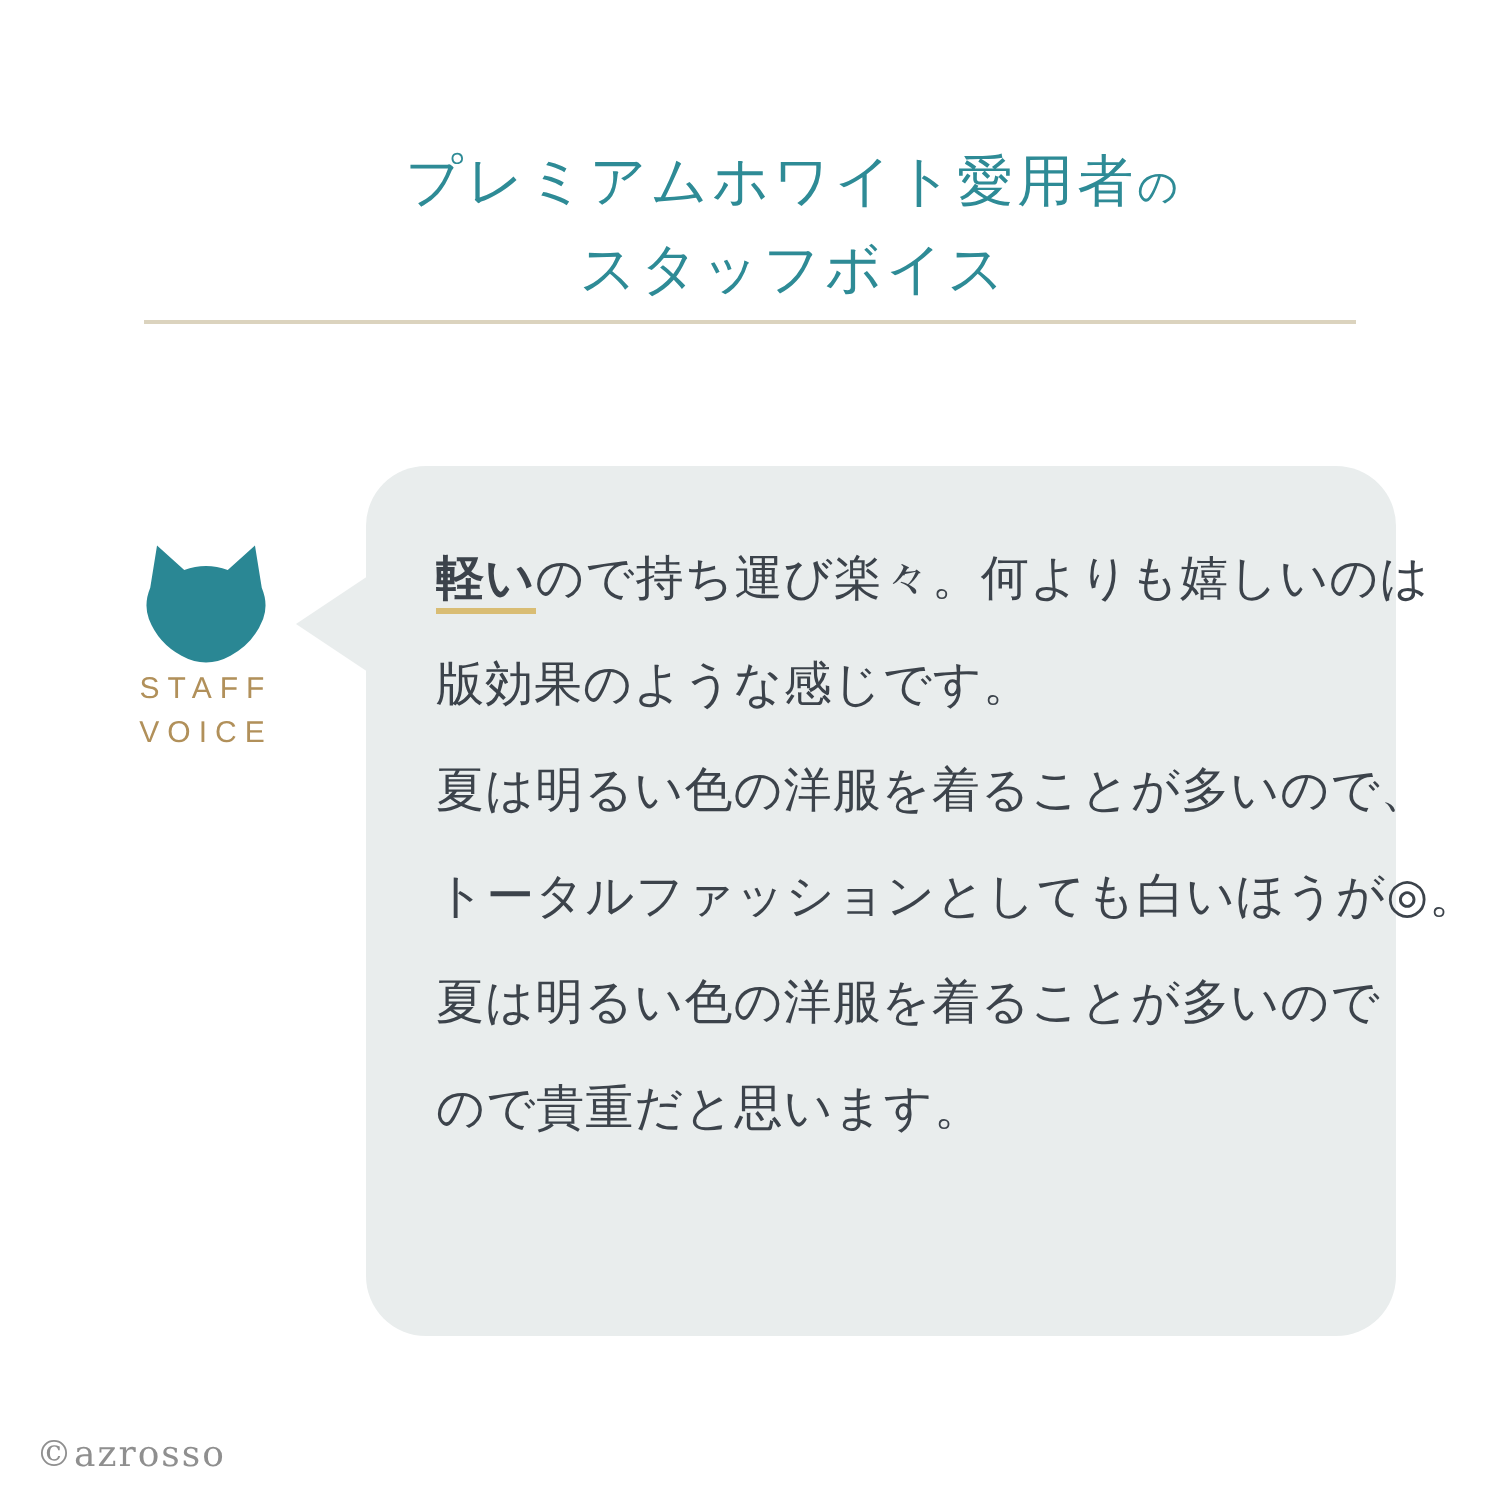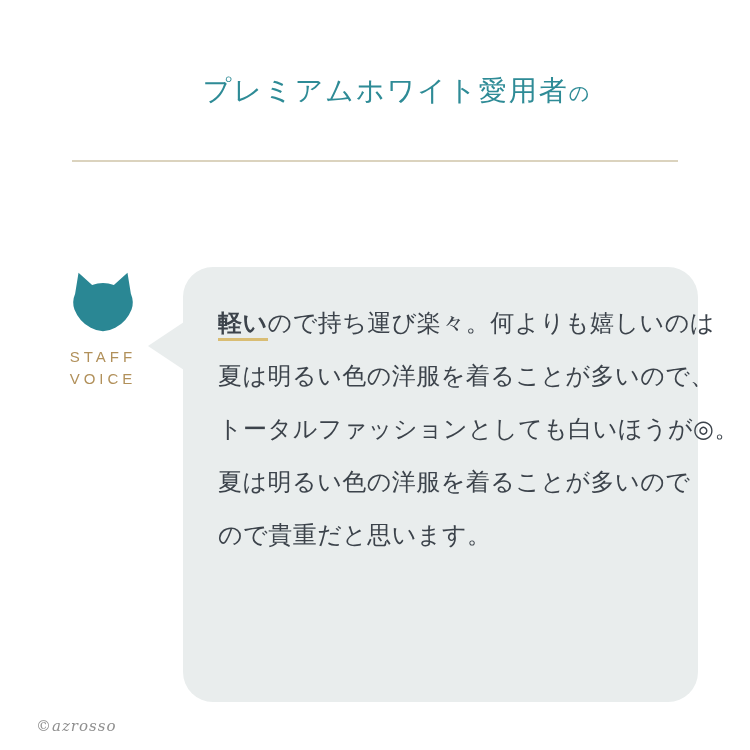--- a/index.html
+++ b/index.html
@@ -21,50 +21,51 @@
   .t-line{display:block;line-height:42px;padding-left:44px;}
   .particle{font-size:0.72em;}
   .divider{
     position:absolute;top:160px;left:72px;width:606px;height:2px;
     background:var(--divider);
   }
   
   .staff{position:absolute;left:58px;top:270px;width:90px;text-align:center;}
   .cat{display:block;width:68px;height:64px;margin:0 auto;}
   .staff-label{
-    margin-top:12px;font-family:"Liberation Sans","DejaVu Sans",sans-serif;
+    margin-top:0;font-family:"Liberation Sans","DejaVu Sans",sans-serif;
     color:var(--gold-label);font-size:15px;letter-spacing:4px;line-height:22px;
   }
   .staff-label span{display:block;}
   
   .bubble{
     position:absolute;left:183px;top:233px;width:515px;height:435px;
     background:var(--bubble-bg);border-radius:30px;
-    padding:29px 24px 0 35px;color:var(--body-text);margin-top:34px;
+    padding:29px 24px 0 35px;color:var(--body-text);
   }
   .tail{position:absolute;left:-35px;top:55px;width:36px;height:48px;display:block;}
   .line{font-size:24px;line-height:53px;letter-spacing:0.5px;white-space:nowrap;}
   .hl{
     font-weight:700;
     border-bottom:3px solid var(--underline-gold);
     padding-bottom:1px;
   }
   
   .watermark{
-    position:absolute;left:36px;top:717px;font-size:15px;
-    color:var(--watermark);letter-spacing:1px;font-style:italic;
+    position:absolute;left:18px;top:717px;font-size:18px;
+    color:var(--watermark);letter-spacing:1px;
   }
 </style>
 </head>
 <body>
 
 <div class="canvas">
 
   <h1 class="title">
     <span class="t-line"><span>プレミアムホワイト愛用者</span><span class="particle">の</span></span>
+    <span class="t-line">スタッフボイス</span>
   </h1>
 
   <div class="divider"></div>
 
   <div class="staff">
     <svg class="cat" viewBox="0 0 100 92" aria-hidden="true">
       <path d="M14,3 L34,21 Q50,15 66,21 L86,3 L91,34 Q96,46 92,57 Q85,75 68,84 Q59,89 50,89 Q41,89 32,84 Q15,75 8,57 Q4,46 9,34 Z" style="fill:var(--cat-teal);"></path>
     </svg>
     <div class="staff-label">
       <span>STAFF</span>
@@ -73,20 +74,21 @@
   </div>
 
   <div class="bubble">
     <svg class="tail" viewBox="0 0 36 48" aria-hidden="true">
       <polygon points="36,0 0,24 36,48" style="fill:var(--bubble-bg);"></polygon>
     </svg>
 
     <p class="line"><span class="hl">軽い</span><span>ので持ち運び楽々。何よりも嬉しいのは</span></p>
 
 
+    <p class="line"><span>版効果のような感じです。</span></p>
 
     <p class="line"><span>夏は明るい色の洋服を着ることが多いので、</span></p>
 
     <p class="line"><span>トータルファッションとしても白いほうが◎。</span></p>
 
     <p class="line"><span>夏は明るい色の洋服を着ることが多いので</span></p>
 
     <p class="line"><span>ので貴重だと思います。</span></p>
   </div>
 

